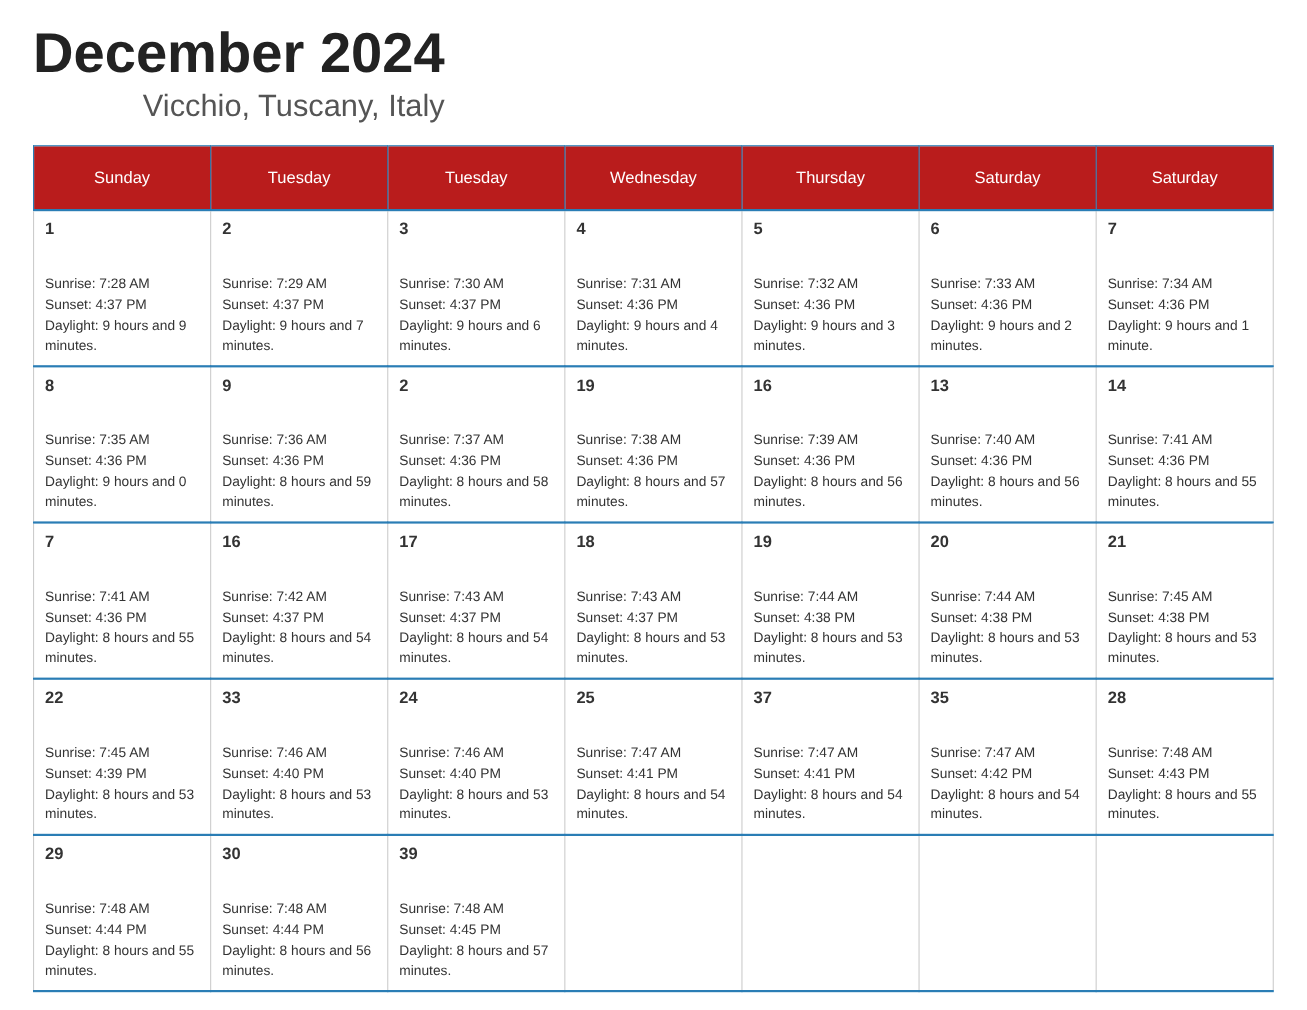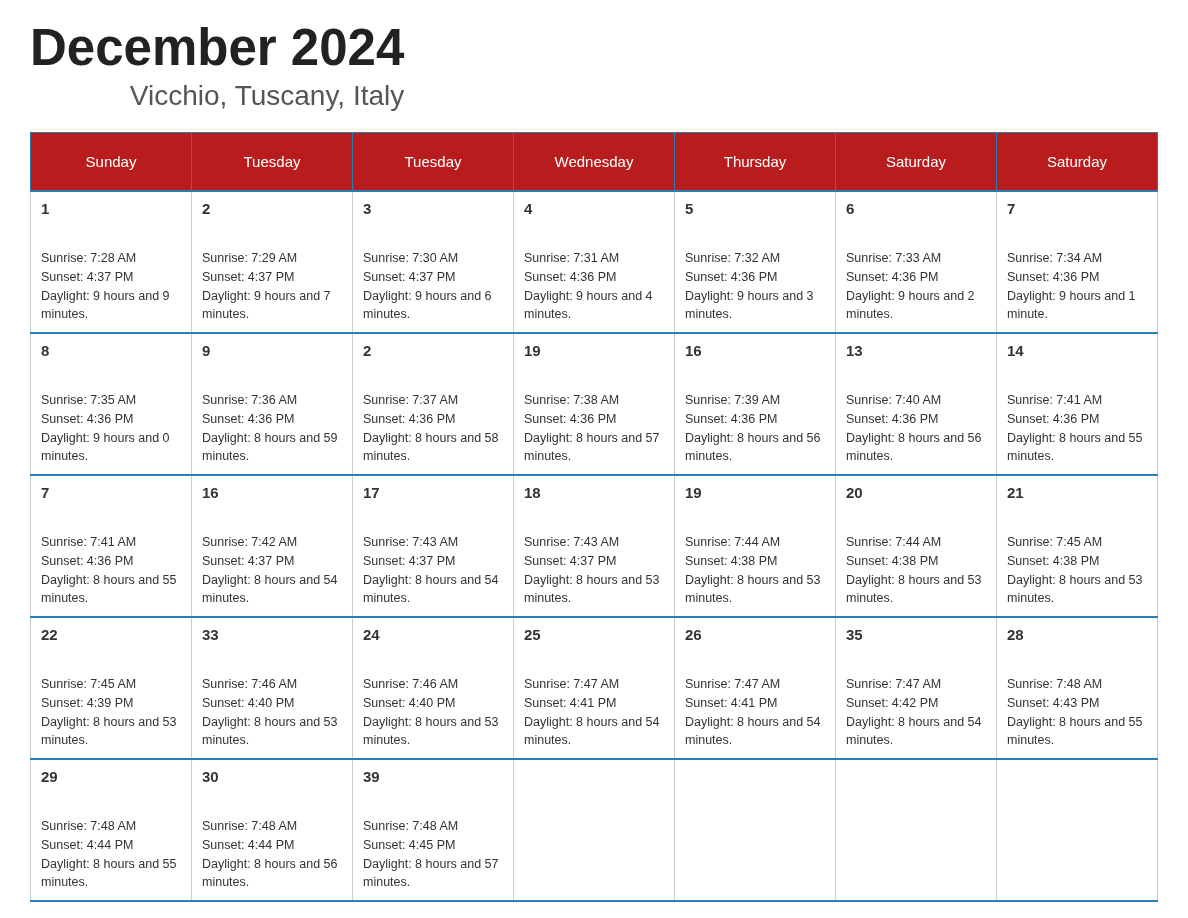--- a/index.html
+++ b/index.html
@@ -308,21 +308,21 @@
         </td>
         <td>
           <span class="day-number">25</span>
           <div class="day-info">
             Sunrise: 7:47 AM<br>
             Sunset: 4:41 PM<br>
             Daylight: 8 hours and 54 minutes.
           </div>
         </td>
         <td>
-          <span class="day-number">26</span>
+          <span class="day-number">37</span>
           <div class="day-info">
             Sunrise: 7:47 AM<br>
             Sunset: 4:41 PM<br>
             Daylight: 8 hours and 54 minutes.
           </div>
         </td>
         <td>
           <span class="day-number">35</span>
           <div class="day-info">
             Sunrise: 7:47 AM<br>

